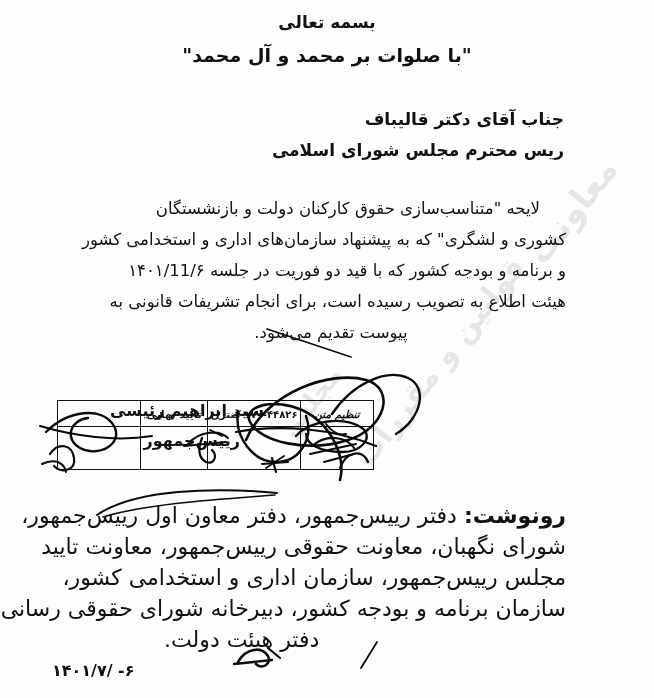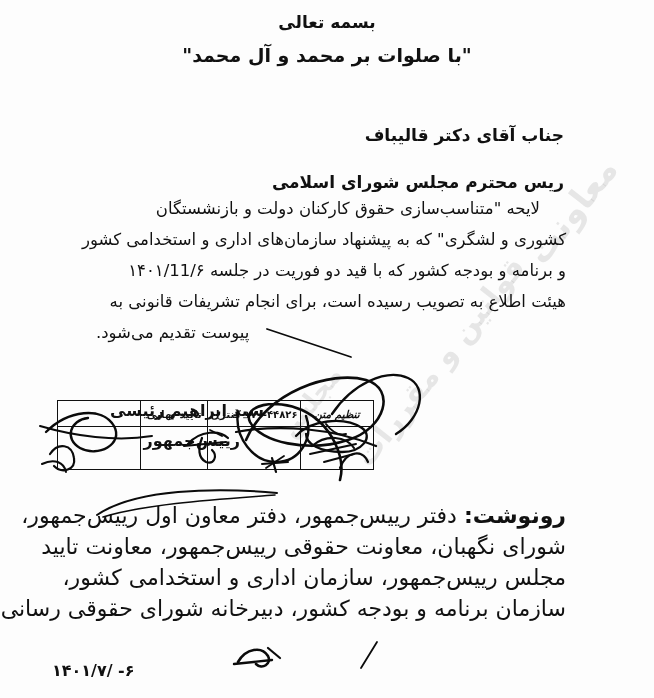--- a/index.html
+++ b/index.html
@@ -70,35 +70,35 @@
   .addressee {
     position: absolute;
     top: 104px;
     right: 90px;
     width: 480px;
     text-align: right;
     font-size: 17px;
     font-weight: bold;
     line-height: 31px;
   }
-  .addressee div { white-space: nowrap; margin-top: 16px; }
+  .addressee div { white-space: nowrap; }
 
   
   .body-block {
     position: absolute;
     top: 193px;
     right: 88px;
     width: 480px;
     font-size: 16.5px;
     line-height: 31px;
     text-align: right;
   }
   .body-block .ln { white-space: nowrap; }
   .body-block .ln.indent { padding-right: 26px; }
-  .body-block .ln.last { text-align: left; padding-left: 10px; }
+  .body-block .ln.last { text-align: center; padding-left: 10px; }
   .body-block .ln.stretch { letter-spacing: 0.2px; }
 
   
   .signer {
     position: absolute;
     top: 396px;
     right: 390px;
     width: 180px;
     font-size: 16px;
     font-weight: bold;
@@ -231,20 +231,21 @@
       <td class="col-blank"></td>
     </tr>
   </tbody>
     </table>
 
   <div class="copies">
     <div class="ln"><span class="lbl">رونوشت:</span> <span>دفتر رییس‌جمهور، دفتر معاون اول رییس‌جمهور،</span></div>
     <div class="ln">شورای نگهبان، معاونت حقوقی رییس‌جمهور، معاونت تایید</div>
     <div class="ln">مجلس رییس‌جمهور، سازمان اداری و استخدامی کشور،</div>
     <div class="ln">سازمان برنامه و بودجه کشور، دبیرخانه شورای حقوقی رسانی دولت و</div>
+    <div class="ln last">دفتر هیئت دولت.</div>
   </div>
 
   <div class="doc-date">۱۴۰۱/۷/ -۶</div>
 
   <div class="ink ink-presidential">
     <svg width="230" height="120" viewBox="0 0 230 120">
       <path d="M10 78 C 30 30, 95 8, 130 18 C 160 27, 150 66, 112 78 C 72 91, 24 80, 14 60 C 6 43, 40 36, 66 48 C 96 62, 110 96, 104 118" stroke-width="2.6"></path>
       <path d="M96 52 C 116 22, 150 6, 172 16 C 192 25, 186 56, 160 72" stroke-width="2.4"></path>
       <path d="M0 70 C 44 62, 96 66, 140 84" stroke-width="2.2"></path>
       <path d="M104 106 C 110 90, 126 86, 132 100" stroke-width="2.2"></path>

